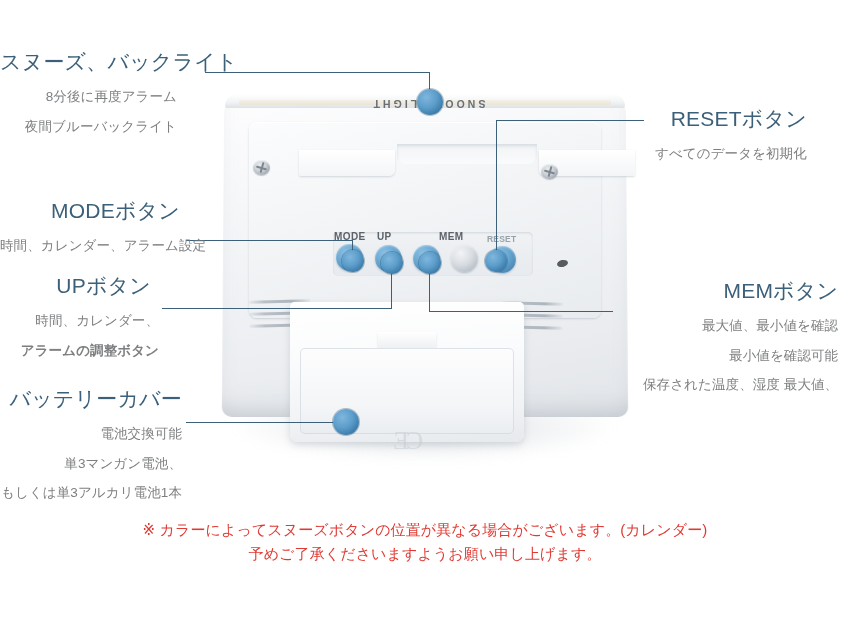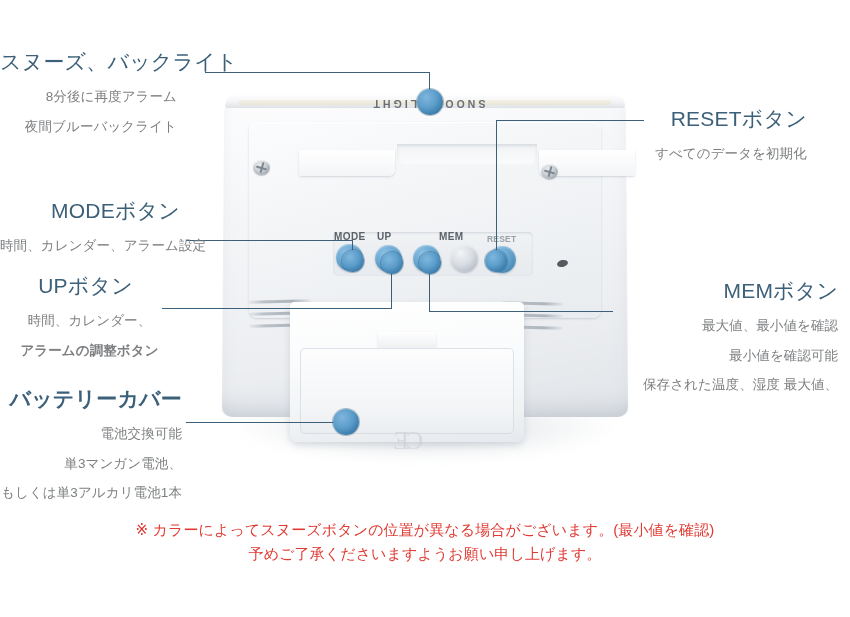--- a/index.html
+++ b/index.html
@@ -415,38 +415,38 @@
   <div class="anno right" style="left:655px; top:105px;">
     <span class="title">RESETボタン</span>
     <span class="sub">すべてのデータを初期化</span>
   </div>
 
   <div class="anno left" style="left:0px; top:197px; width:180px;">
     <span class="title" style="padding-right:0px;">MODEボタン</span>
     <span class="sub" style="padding-right:0px;">時間、カレンダー、アラーム設定</span>
   </div>
 
-  <div class="anno left" style="left:12px; top:272px; width:155px;text-align:center;">
+  <div class="anno left" style="left:4px; top:272px; width:155px;">
     <span class="title" style="padding-right:8px;">UPボタン</span>
     <span class="sub" style="padding-right:0px;">時間、カレンダー、</span>
     <span class="sub" style="padding-right:0px;font-weight:bold;">アラームの調整ボタン</span>
   </div>
 
   <div class="anno right" style="left:643px; top:277px;">
     <span class="title">MEMボタン</span>
     <span class="sub">最大値、最小値を確認</span>
     <span class="sub">最小値を確認可能</span>
     <span class="sub">保存された温度、湿度 最大値、</span>
   </div>
 
   <div class="anno left" style="left:0px; top:385px; width:182px;">
-    <span class="title" style="padding-right:0px;font-weight:bold;">バッテリーカバー</span>
+    <span class="title" style="padding-right:0px;">バッテリーカバー</span>
     <span class="sub" style="padding-right:0px;">電池交換可能</span>
     <span class="sub" style="padding-right:0px;">単3マンガン電池、</span>
     <span class="sub" style="padding-right:0px;">もしくは単3アルカリ電池1本</span>
   </div>
 
   <div id="notice">
-    <div>※ カラーによってスヌーズボタンの位置が異なる場合がございます。(最小値を確認)</div>
+    <div>※ カラーによってスヌーズボタンの位置が異なる場合がございます。(カレンダー)</div>
     <div>予めご了承くださいますようお願い申し上げます。</div>
   </div>
 
 </div>
 
 </body></html>

